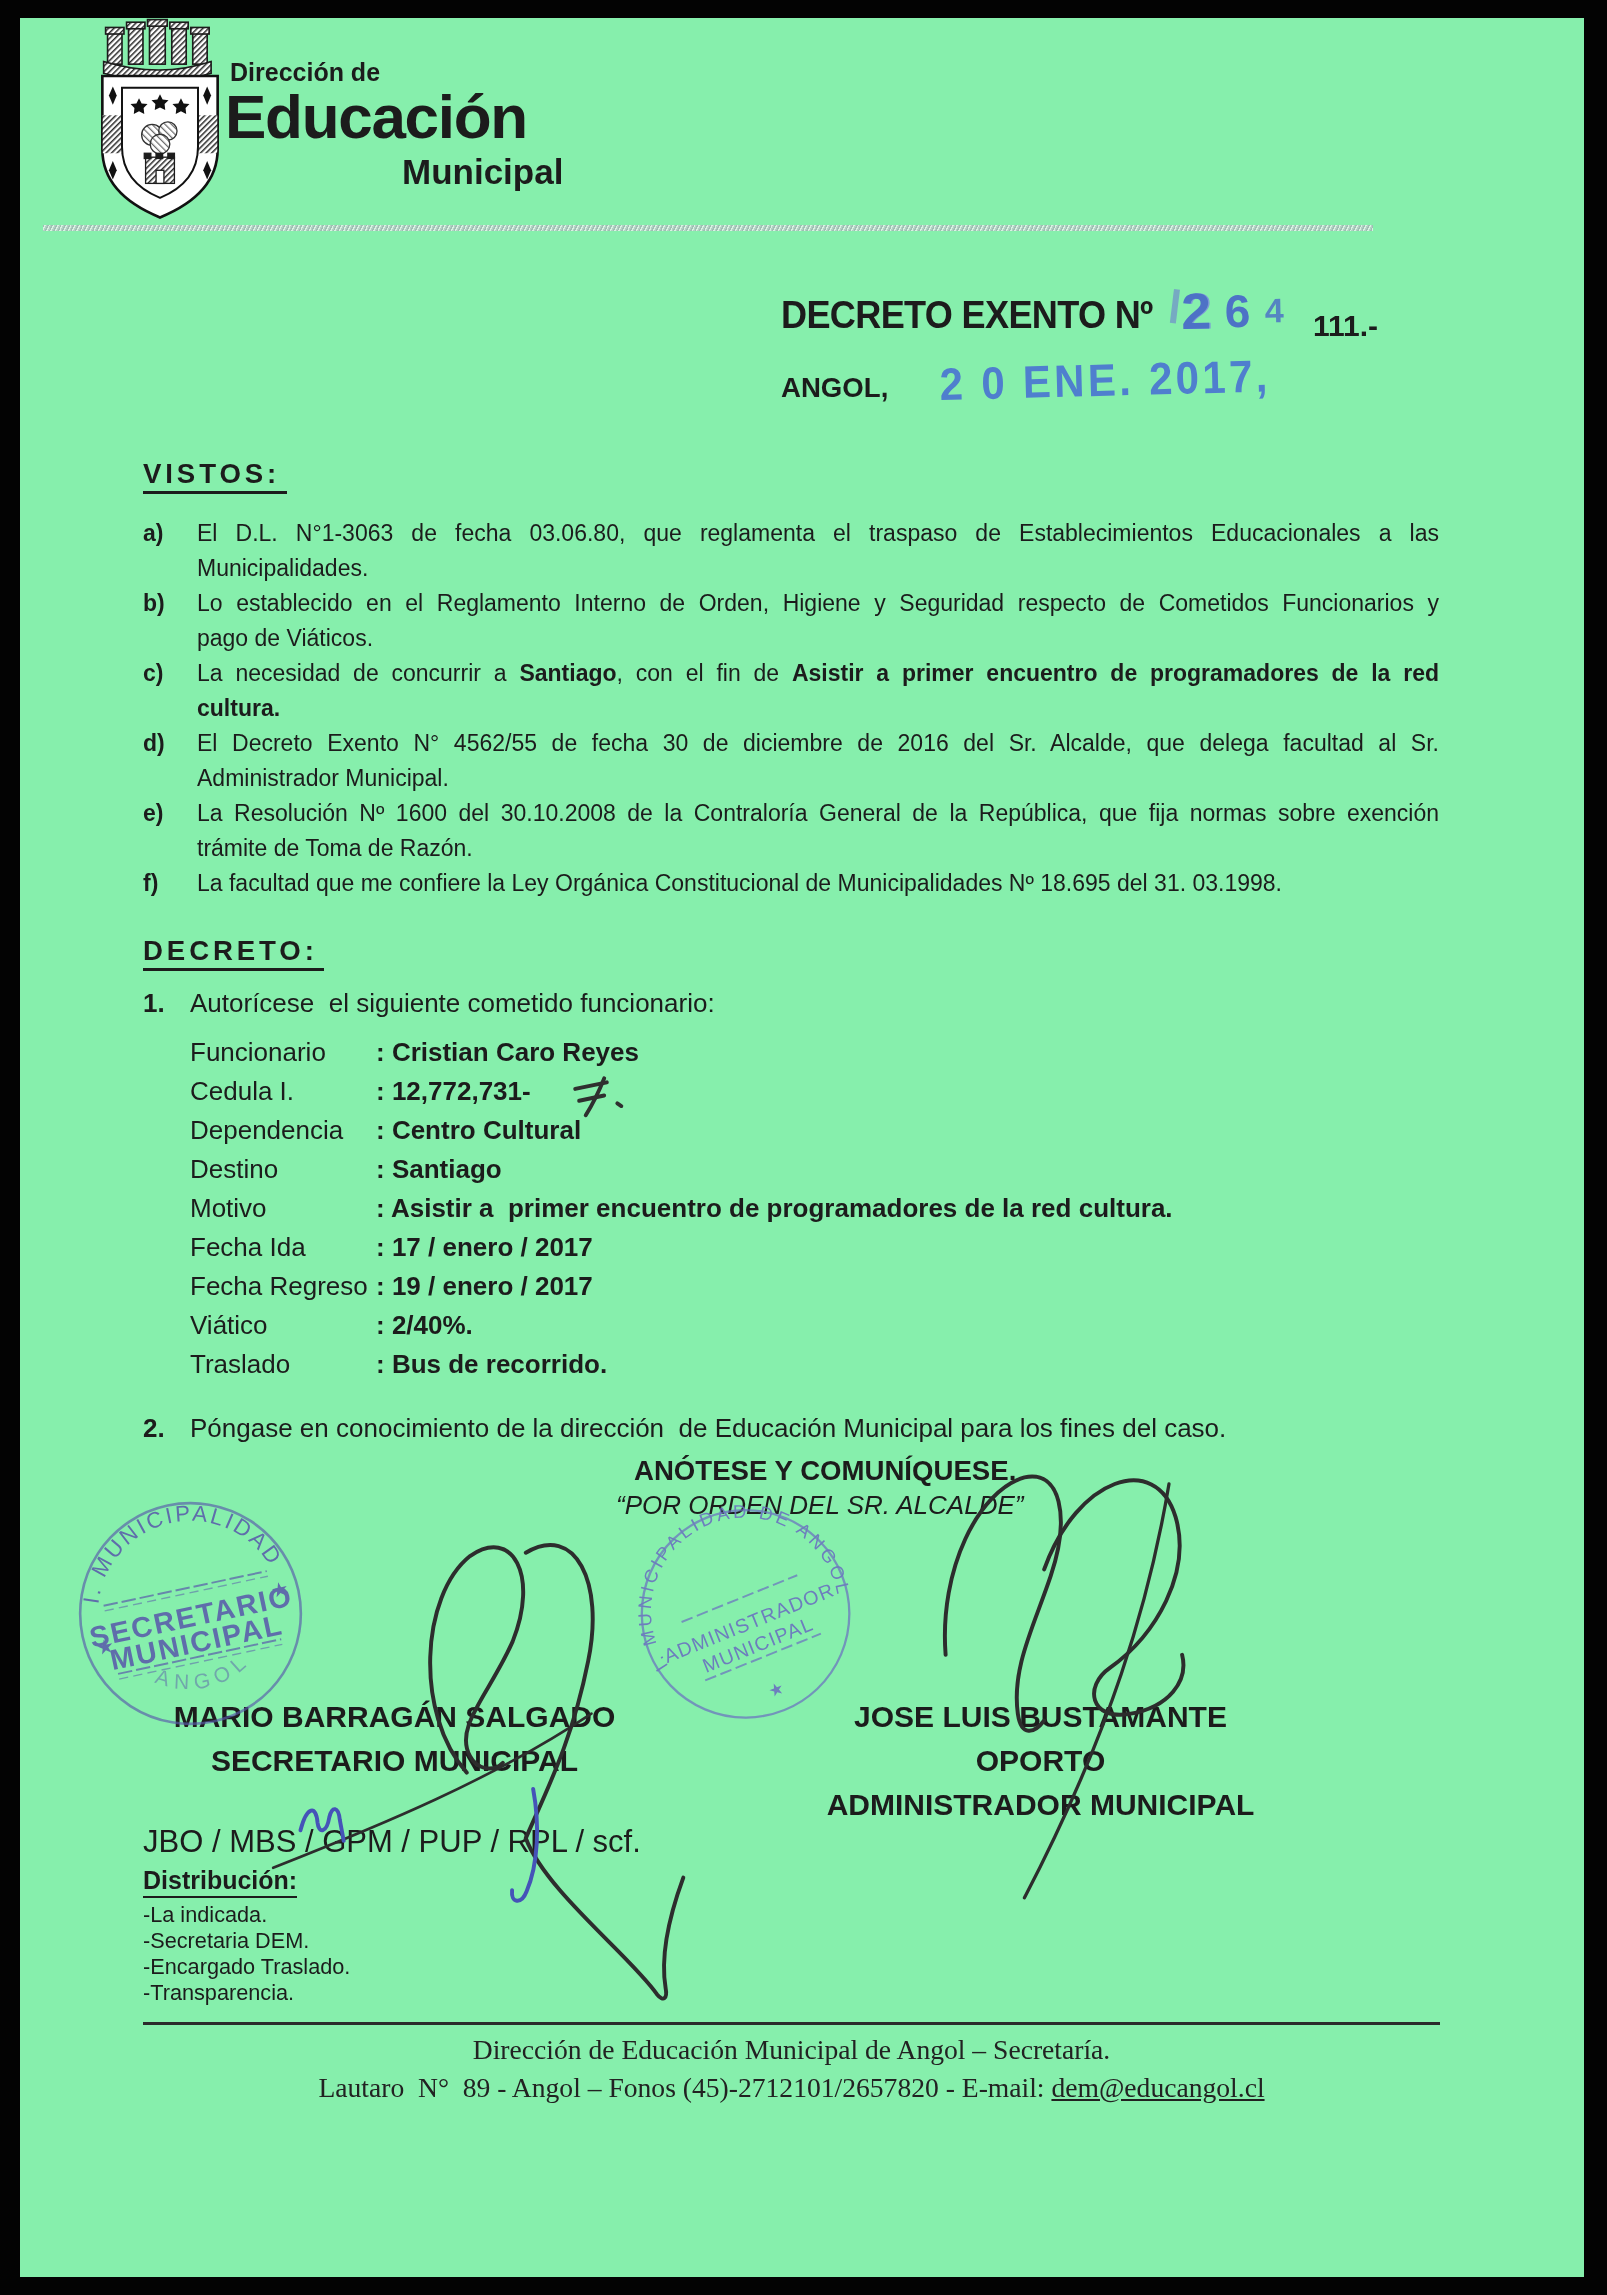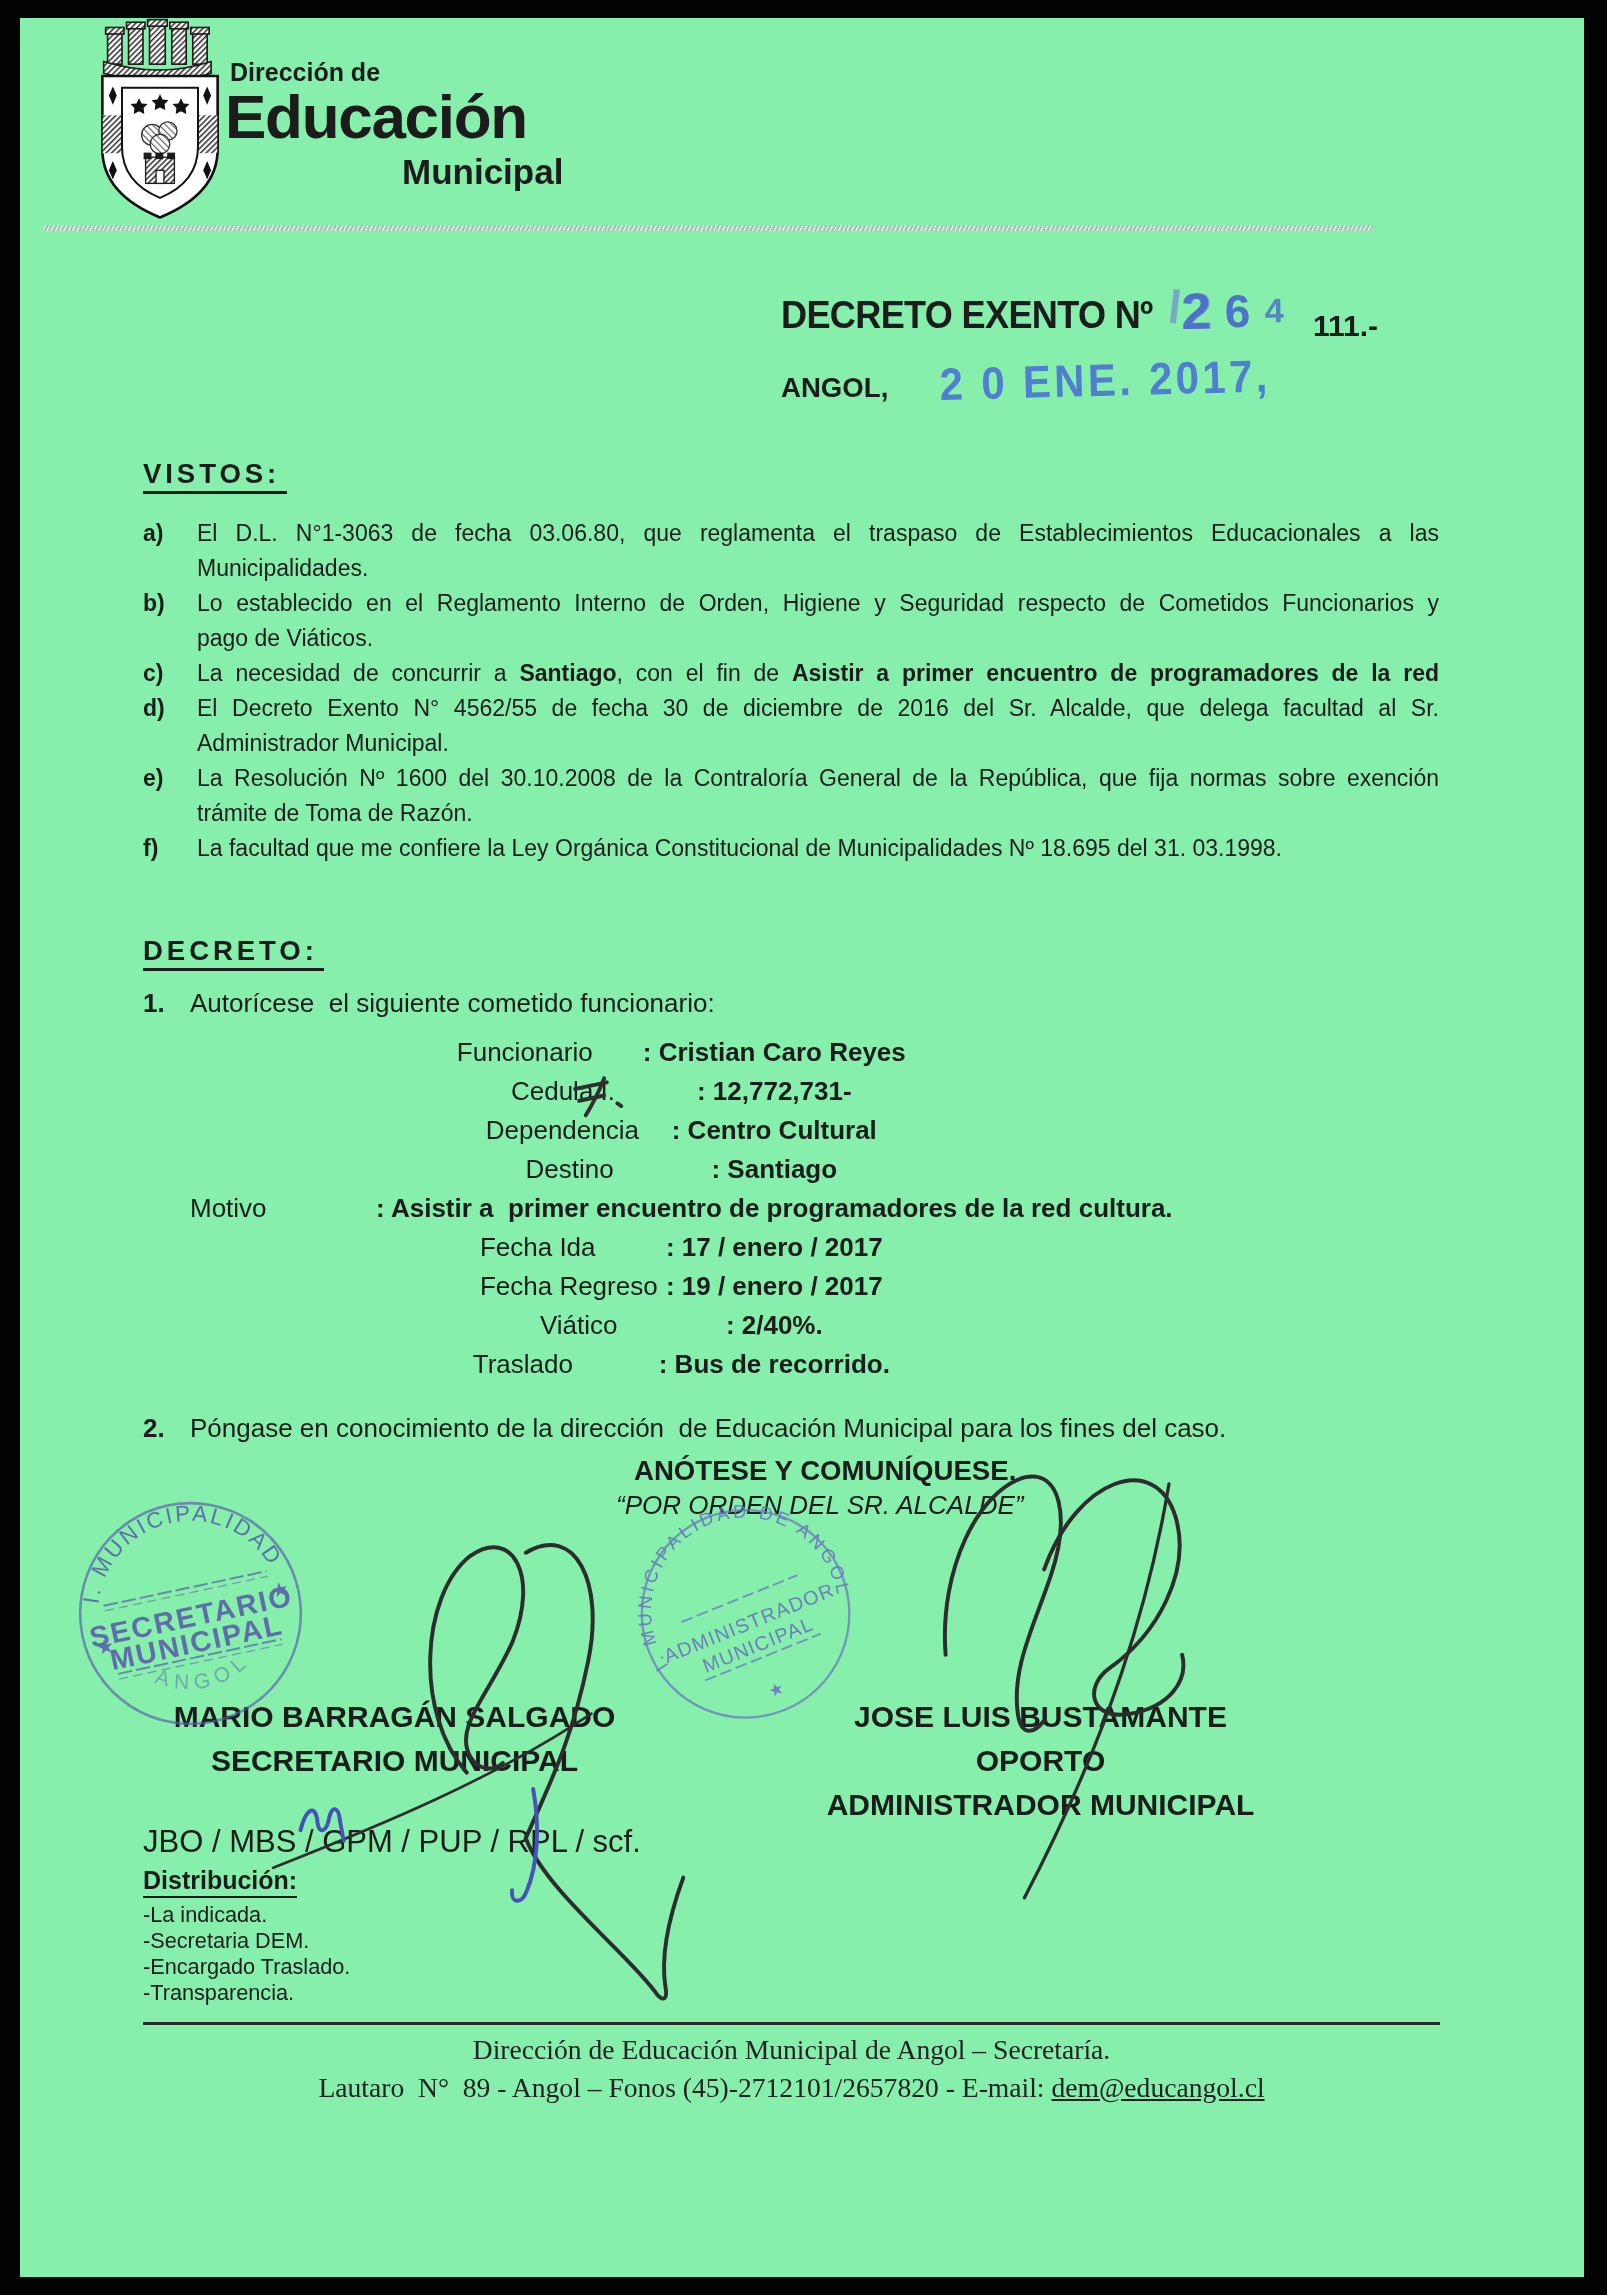--- a/index.html
+++ b/index.html
@@ -51,21 +51,21 @@
   .vline.j{text-align:justify;text-align-last:justify;}
 
   
   .num-item{font-size:26px;}
   .item1{left:143px;top:988px;}
   .item2{left:143px;top:1413px;}
   .inum{display:inline-block;width:47px;font-weight:bold;}
 
   
   #fields{left:190px;top:1033px;font-size:26px;}
-  .field-row{display:flex;height:39px;line-height:39px;justify-content:center;}
+  .field-row{display:flex;height:39px;line-height:39px;}
   .field-label{width:186px;}
   .field-value{font-weight:bold;}
 
   
   .anotese{left:634px;top:1455px;font-size:27.6px;font-weight:bold;}
   .por-orden{left:616px;top:1490px;font-size:26px;font-style:italic;}
 
   
   .name-block{width:473px;text-align:center;font-weight:bold;font-size:30px;line-height:44px;z-index:1;}
   .name-left{left:158px;top:1695px;}
@@ -185,20 +185,21 @@
         <div class="visto-letter">b)</div>
         <div class="visto-text">
           <div class="vline j"><span>Lo establecido en el Reglamento Interno de Orden, Higiene y Seguridad respecto de Cometidos Funcionarios y</span></div>
           <div class="vline"><span>pago de Viáticos.</span></div>
         </div>
       </div>
       <div class="visto-item">
         <div class="visto-letter">c)</div>
         <div class="visto-text">
           <div class="vline j"><span>La necesidad de concurrir a </span><span class="b">Santiago</span><span>, con el fin de </span><span class="b">Asistir a primer encuentro de programadores de la red</span></div>
+          <div class="vline"><span class="b">cultura.</span></div>
         </div>
       </div>
       <div class="visto-item">
         <div class="visto-letter">d)</div>
         <div class="visto-text">
           <div class="vline j"><span>El Decreto Exento N° 4562/55 de fecha 30 de diciembre de 2016 del Sr. Alcalde, que delega facultad al Sr.</span></div>
           <div class="vline"><span>Administrador Municipal.</span></div>
         </div>
       </div>
       <div class="visto-item">

